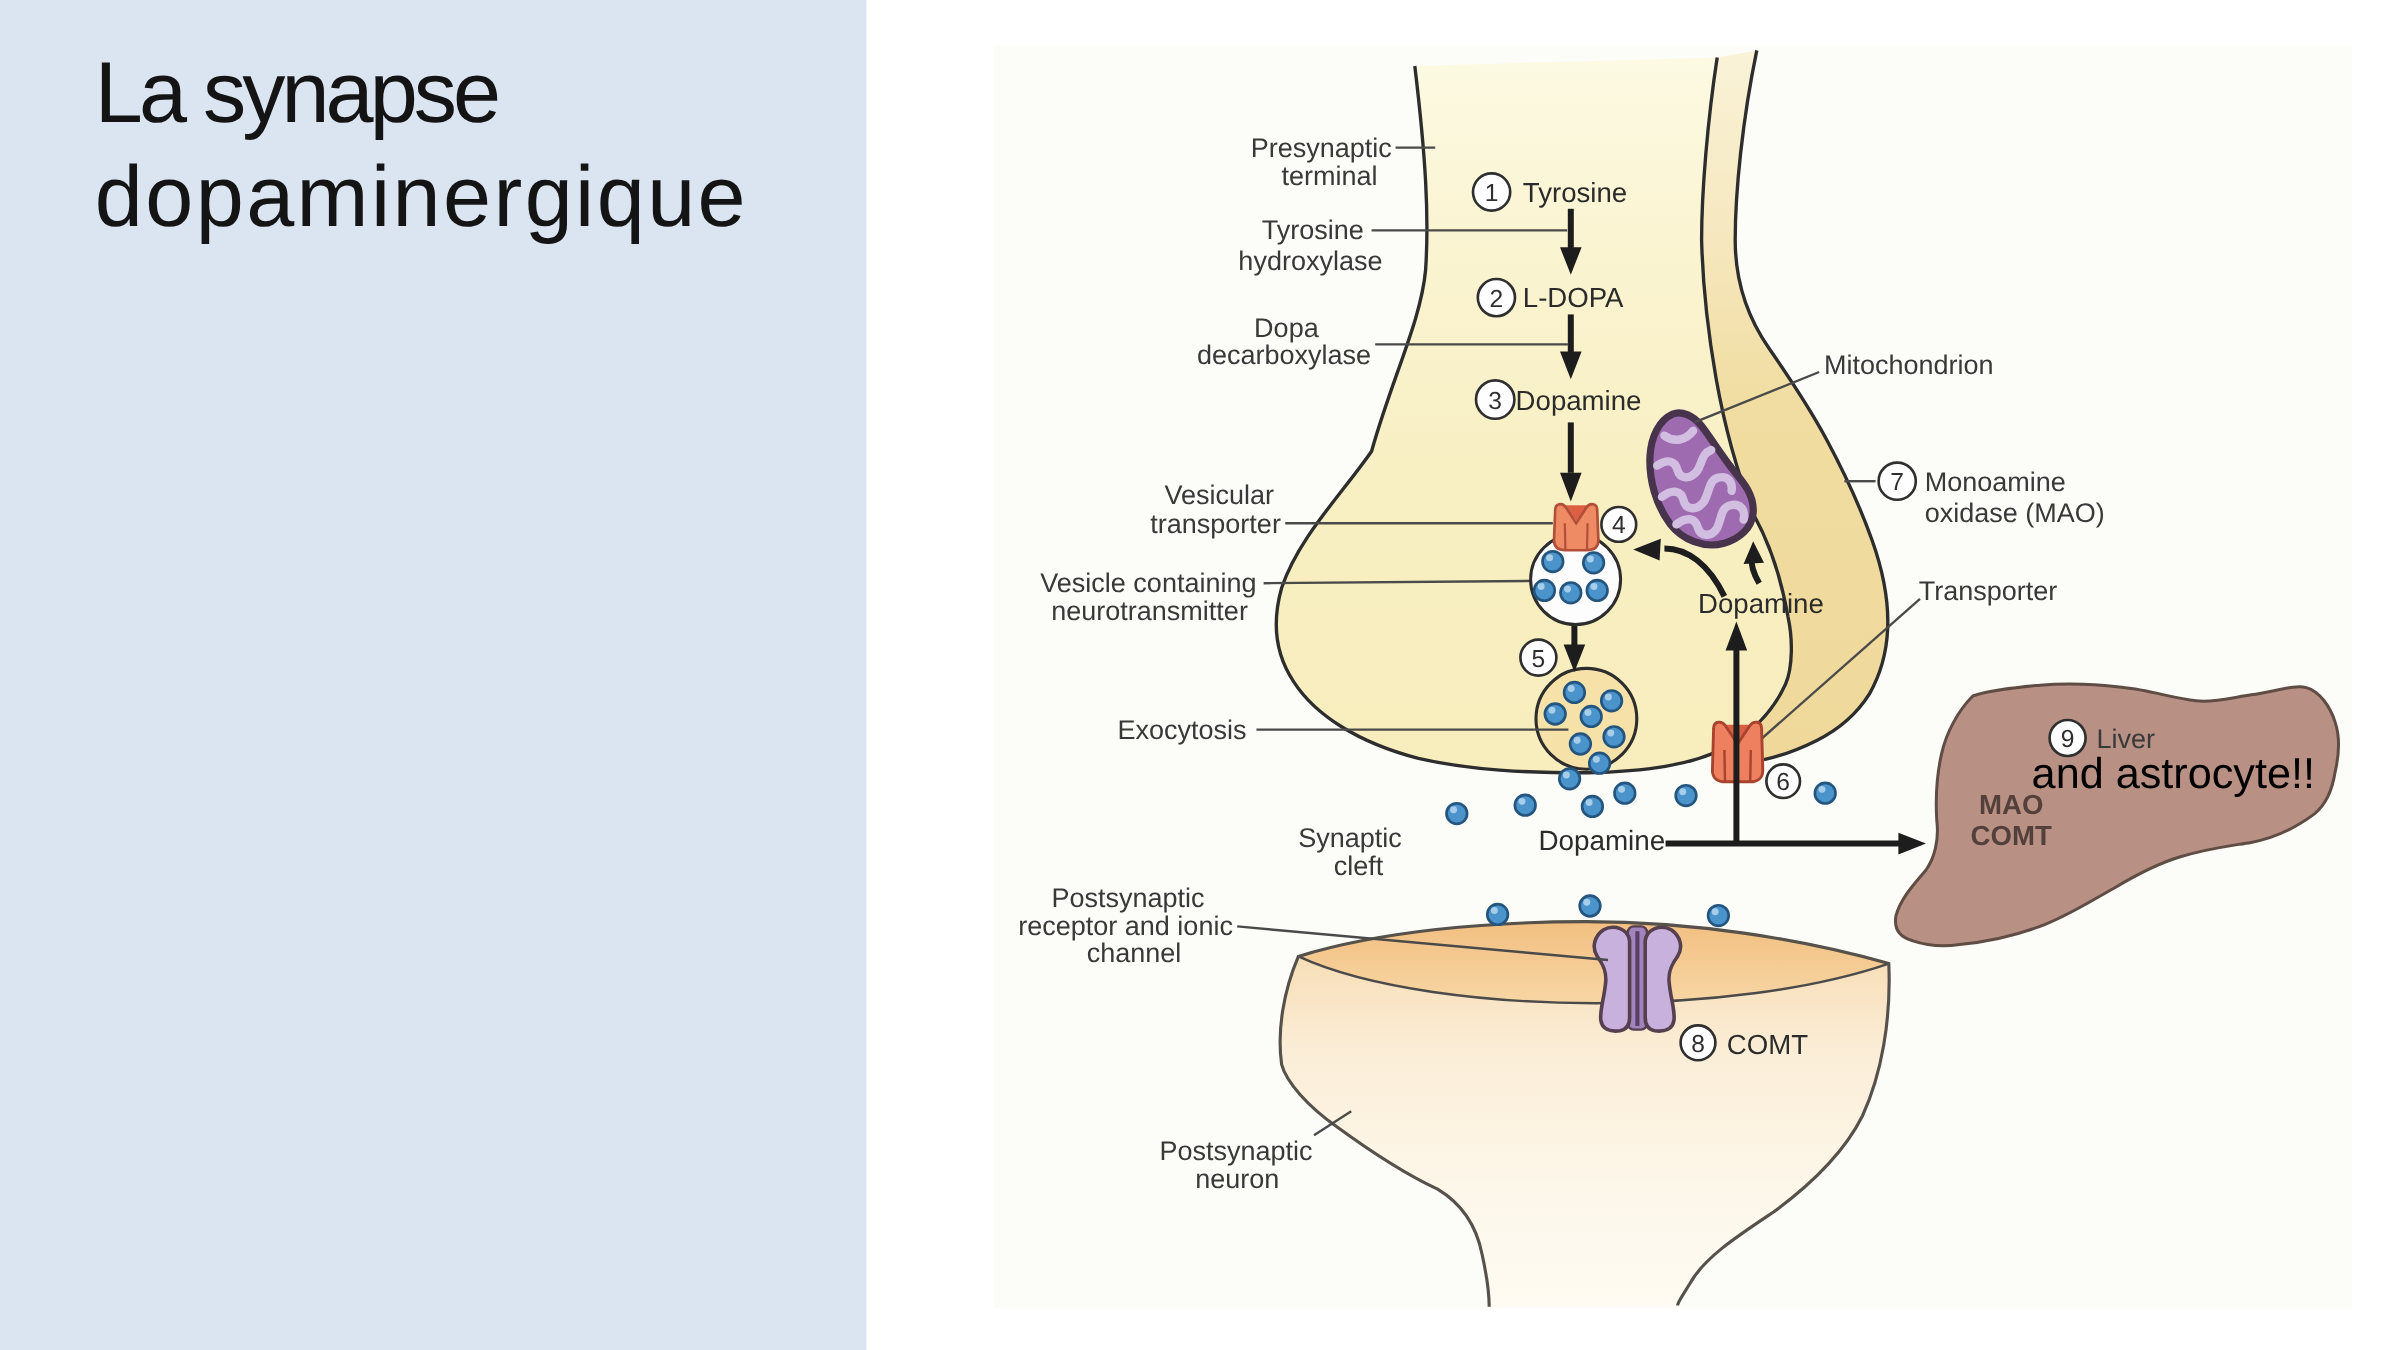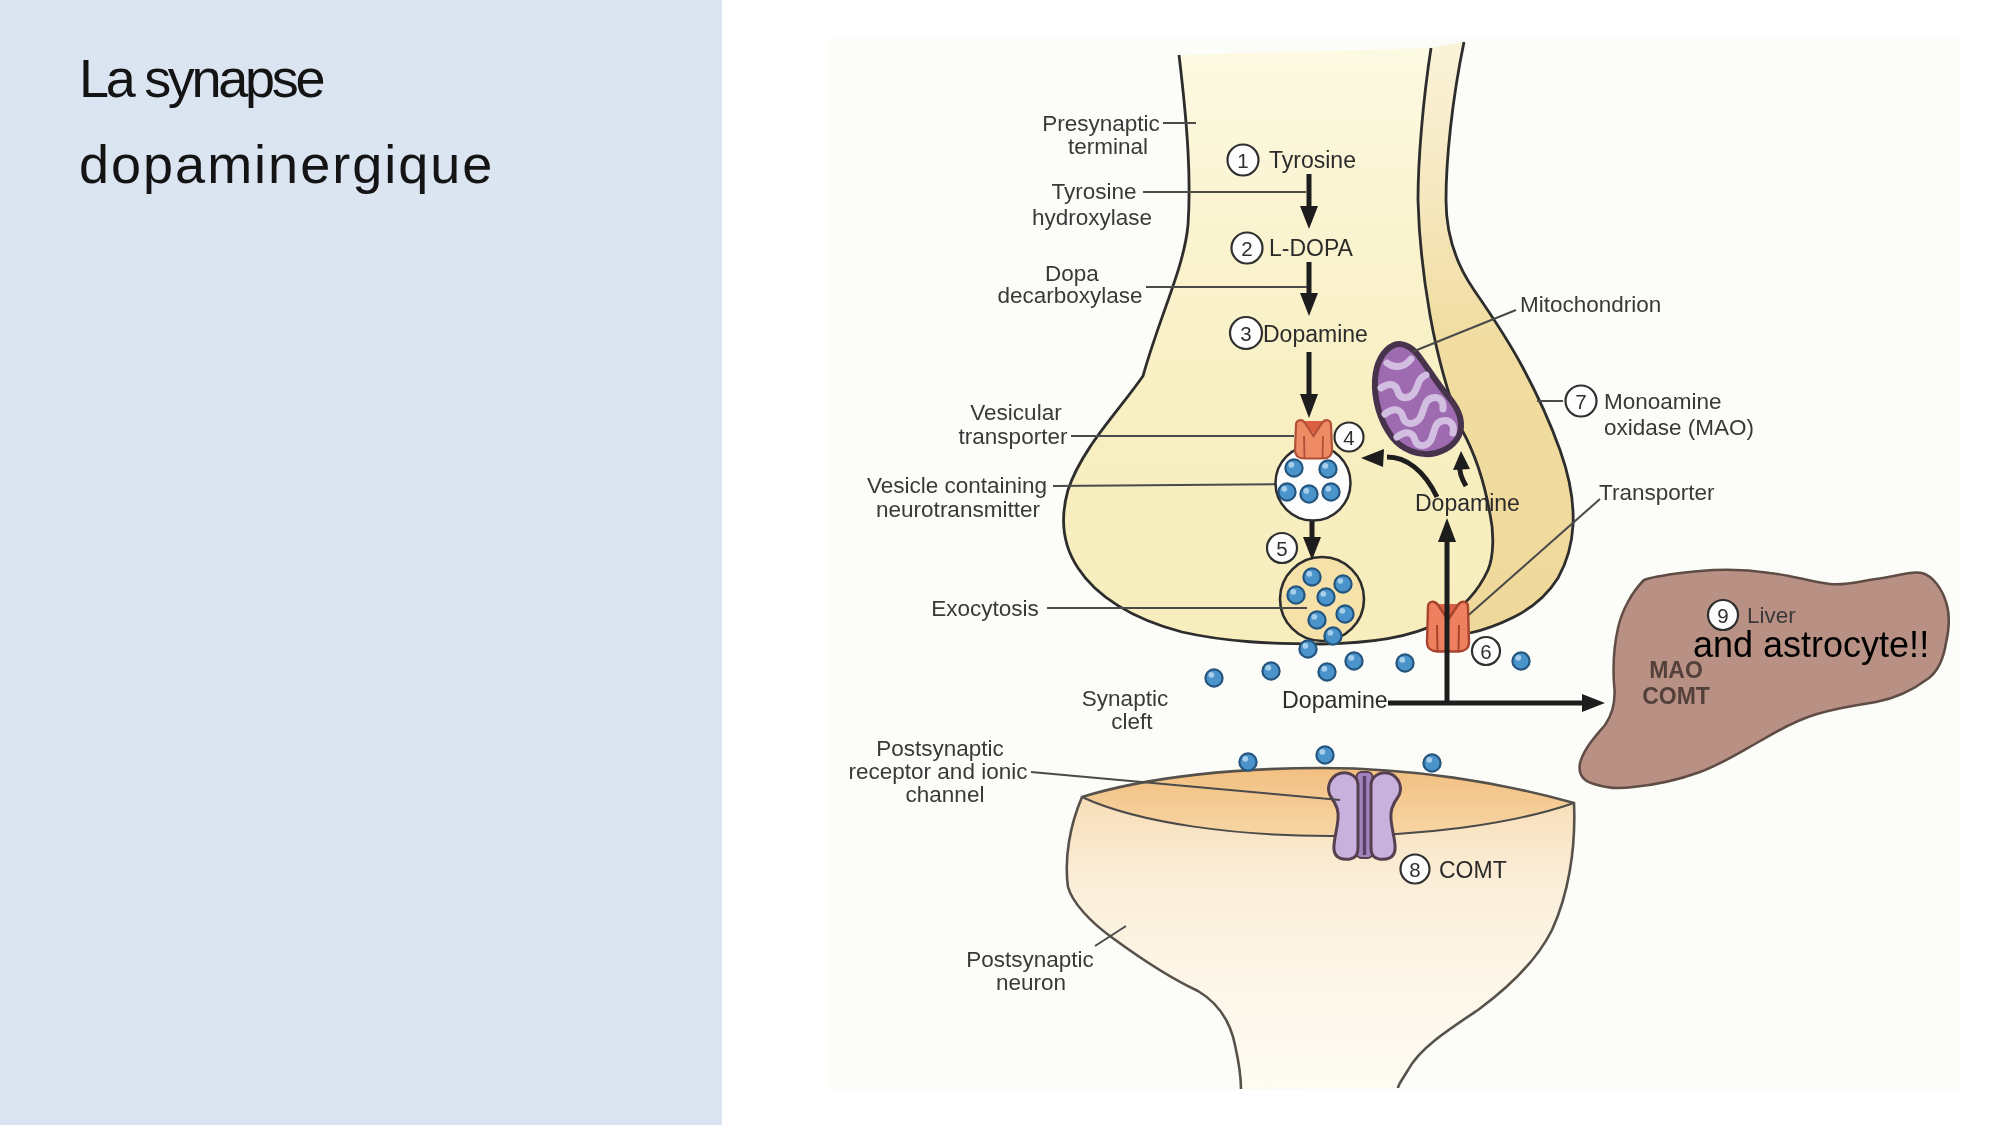--- a/index.html
+++ b/index.html
@@ -1,20 +1,20 @@
 <!DOCTYPE html>
 <html><head>
 <meta charset="utf-8">
 <style>
   html,body{margin:0;padding:0;}
   body{width:2000px;height:1125px;background:#ffffff;overflow:hidden;position:relative;
        font-family:"Liberation Sans",sans-serif;}
   #panel{position:absolute;left:0;top:0;width:722px;height:1125px;background:#dbe5f2;}
   #title{position:absolute;left:79px;top:35px;color:#141414;
-         font-size:54px;line-height:86px;font-weight:400;}
+         font-size:72px;line-height:86px;font-weight:400;}
   #title .l1{letter-spacing:-3.3px;}
   #title .l2{letter-spacing:2.0px;text-align:right;}
   svg{position:absolute;left:0;top:0;filter:blur(0.5px);}
   text{font-family:"Liberation Sans",sans-serif;}
   .lbl{font-size:22.5px;fill:#393939;}
   .stp{font-size:23px;fill:#2b2b2b;}
   .num{font-size:20.5px;fill:#2f2f2f;}
   .ptr{stroke:#4a4a4a;stroke-width:2;fill:none;}
   .arr{stroke:#1d1d1d;stroke-width:5;fill:none;}
   .ah{fill:#1d1d1d;stroke:none;}

